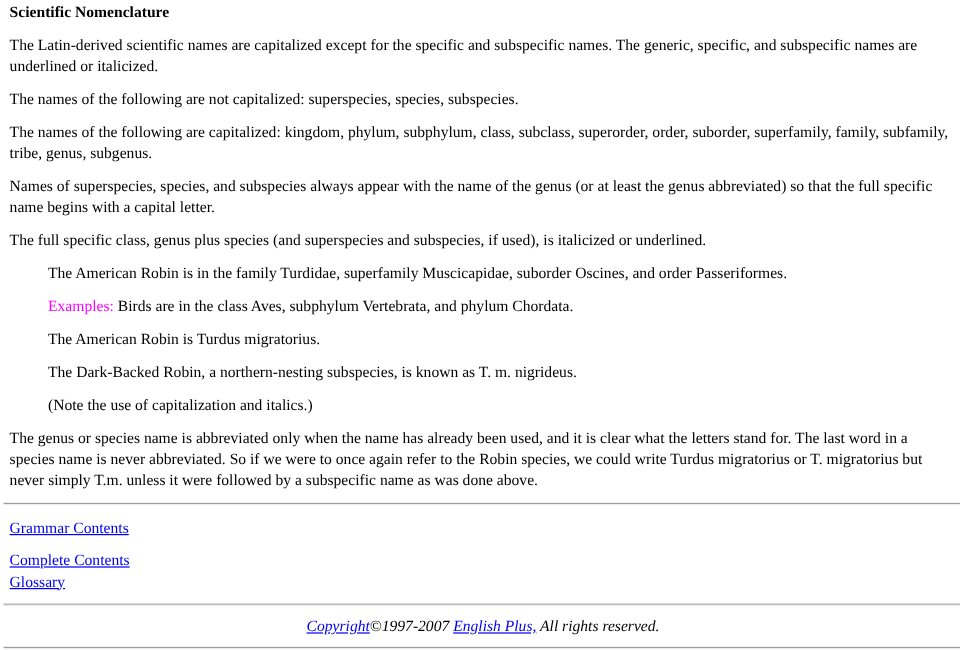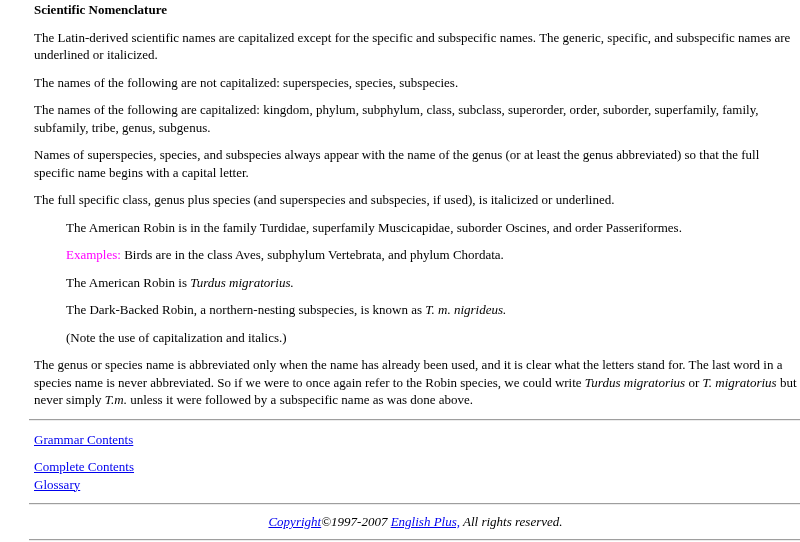--- a/index.html
+++ b/index.html
@@ -11,31 +11,30 @@
     width: 800px;
     height: 542px;
     overflow: hidden;
     font-family: "Liberation Serif", "DejaVu Serif", serif;
     font-size: 13px;
     line-height: 17.5px;
     color: var(--color-text, #000000);
   }
   .page {
     padding: 1px 3px 0 8px;
-    margin-left: 26px;
   }
   p { margin: 10px 0; }
   p.heading {
     margin-top: 0;
     font-weight: bold;
   }
   .indent { margin-left: 32px; }
   .seg-normal { font-weight: normal; font-style: normal; }
   .seg-bold { font-weight: normal; }
-  .seg-italic { font-style: italic; }
+  .seg-italic { }
   .seg-examples { color: var(--color-examples-label, #ff00ff); }
   a {
     color: var(--color-link, #0000ee);
     text-decoration: underline;
     cursor: pointer;
   }
   hr {
     height: 0;
     border: 0;
     border-top: 1px solid var(--color-divider, #9e9e9e);

